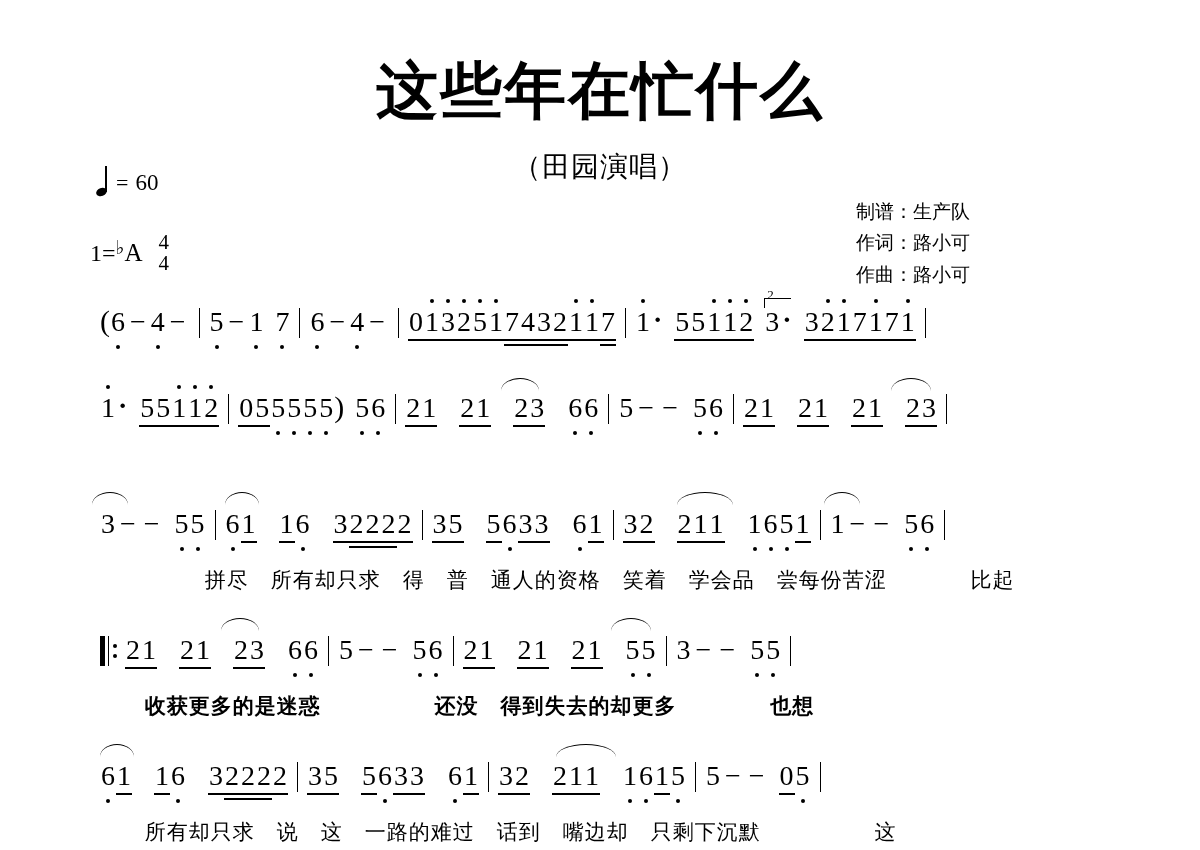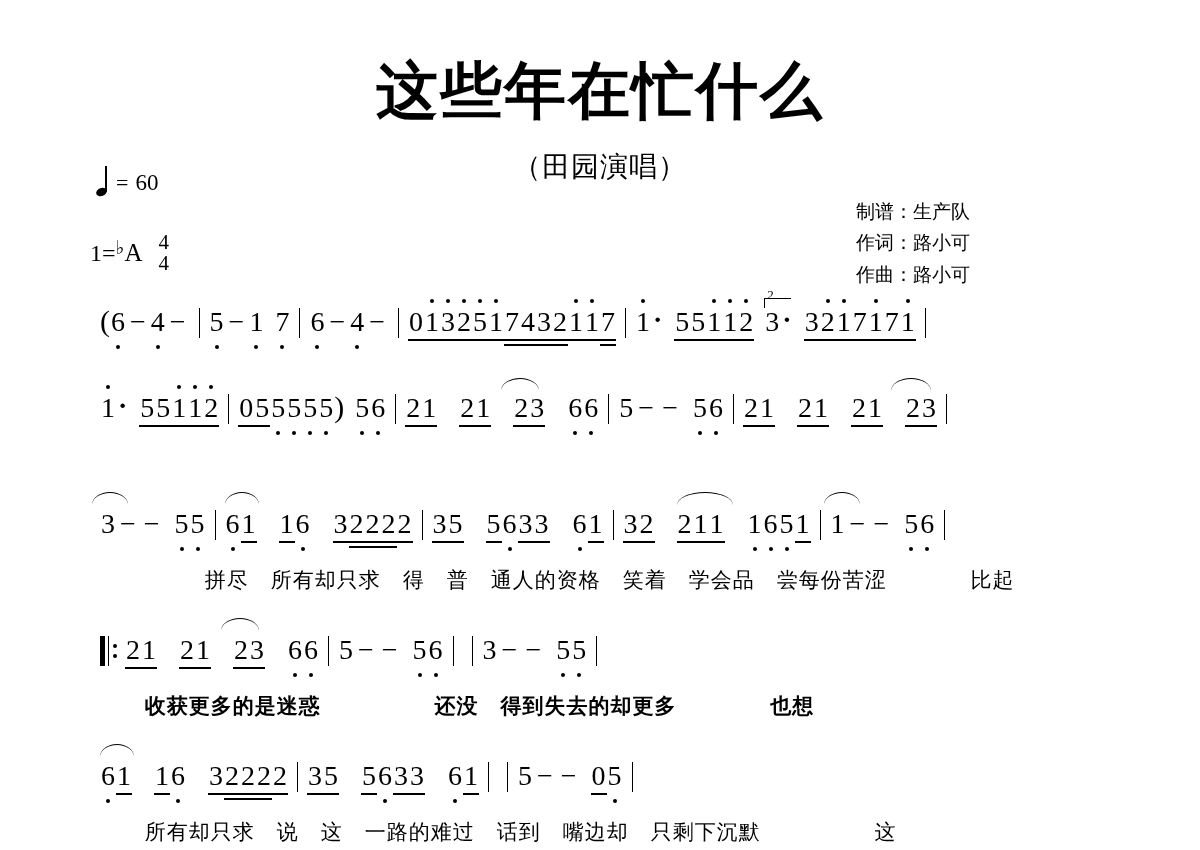--- a/index.html
+++ b/index.html
@@ -423,20 +423,24 @@
       </span>
       <span class="bar"></span>
       <span class="tok">5</span>
       <span class="dash">−</span>
       <span class="dash">−</span>
       <span class="space"></span>
       <span class="grp">
         <span class="tok u1 dotdn">5</span><span class="tok u1 dotdn">6</span>
       </span>
       <span class="bar"></span>
+      <span class="grp">
+        <span class="slur" style="width:40px; left:148px; top:-16px;"></span>
+        <span class="tok u1">2</span><span class="tok u1">1</span><span class="wide"></span><span class="tok u1">2</span><span class="tok u1">1</span><span class="wide"></span><span class="tok u1">2</span><span class="tok u1">1</span><span class="wide"></span><span class="tok u1 dotdn">5</span><span class="tok u1 dotdn">5</span>
+      </span>
       <span class="bar"></span>
       <span class="tok">3</span>
       <span class="dash">−</span>
       <span class="dash">−</span>
       <span class="space"></span>
       <span class="grp">
         <span class="tok u1 dotdn">5</span><span class="tok u1 dotdn">5</span>
       </span>
       <span class="bar"></span>
     </div>
@@ -454,20 +458,24 @@
     <div class="notes">
       <span class="grp">
         <span class="slur" style="width:34px; left:0px; top:-16px;"></span>
         <span class="tok u1 dotdn">6</span><span class="tok u1">1</span><span class="wide"></span><span class="tok u1">1</span><span class="tok u1 dotdn">6</span><span class="wide"></span><span class="tok u1">3</span><span class="tok u1 u2">2</span><span class="tok u1 u2">2</span><span class="tok u1 u2">2</span><span class="tok u1">2</span>
       </span>
       <span class="bar"></span>
       <span class="grp">
         <span class="tok u1">3</span><span class="tok u1">5</span><span class="wide"></span><span class="tok u1">5</span><span class="tok u1 dotdn">6</span><span class="tok u1">3</span><span class="tok u1">3</span><span class="wide"></span><span class="tok u1 dotdn">6</span><span class="tok u1">1</span>
       </span>
       <span class="bar"></span>
+      <span class="grp">
+        <span class="slur" style="width:60px; left:58px; top:-16px;"></span>
+        <span class="tok u1">3</span><span class="tok u1">2</span><span class="wide"></span><span class="tok u1">2</span><span class="tok u1">1</span><span class="tok u1">1</span><span class="wide"></span><span class="tok u1 dotdn">1</span><span class="tok u1 dotdn">6</span><span class="tok u1">1</span><span class="tok u1 dotdn">5</span>
+      </span>
       <span class="bar"></span>
       <span class="tok">5</span>
       <span class="dash">−</span>
       <span class="dash">−</span>
       <span class="space"></span>
       <span class="grp">
         <span class="tok u1">0</span><span class="tok u1 dotdn">5</span>
       </span>
       <span class="bar"></span>
     </div>

